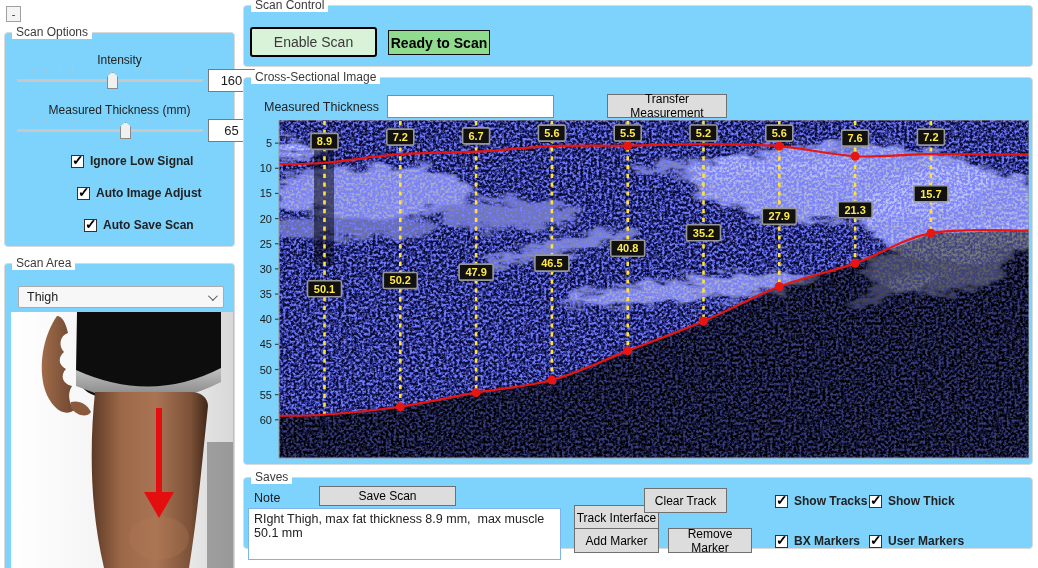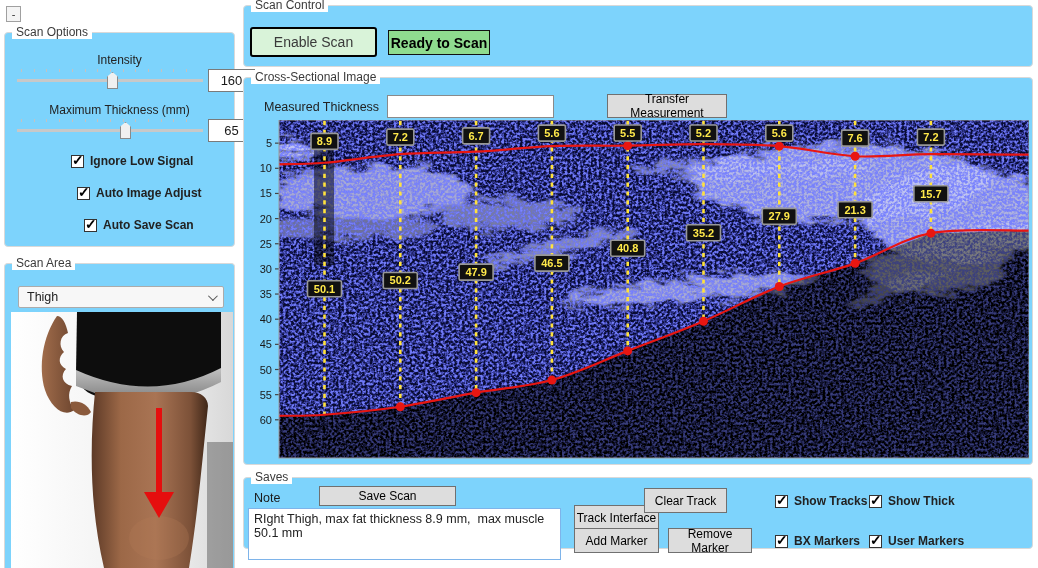--- a/index.html
+++ b/index.html
@@ -83,21 +83,21 @@
   <span class="legend">Scan Options</span>
 
   <div class="slider-label" style="top:20px;">Intensity</div>
   <div class="slider" style="top:36px;">
     <div class="ticks"></div>
     <div class="track"></div>
     <div class="thumb" style="left:90px;"></div>
   </div>
   <div class="numbox" style="left:203px;top:36px;">160</div>
 
-  <div class="slider-label" style="top:70px;">Maximum Thickness (mm)</div>
+  <div class="slider-label" style="top:70px;">Measured Thickness (mm)</div>
   <div class="slider" style="top:86px;">
     <div class="ticks"></div>
     <div class="track"></div>
     <div class="thumb" style="left:103px;"></div>
   </div>
   <div class="numbox" style="left:203px;top:86px;">65</div>
 
   <div class="cb-row" style="left:66px;top:121px;">
     <span class="cb checked"></span>
     <span class="cb-label">Ignore Low Signal</span>

